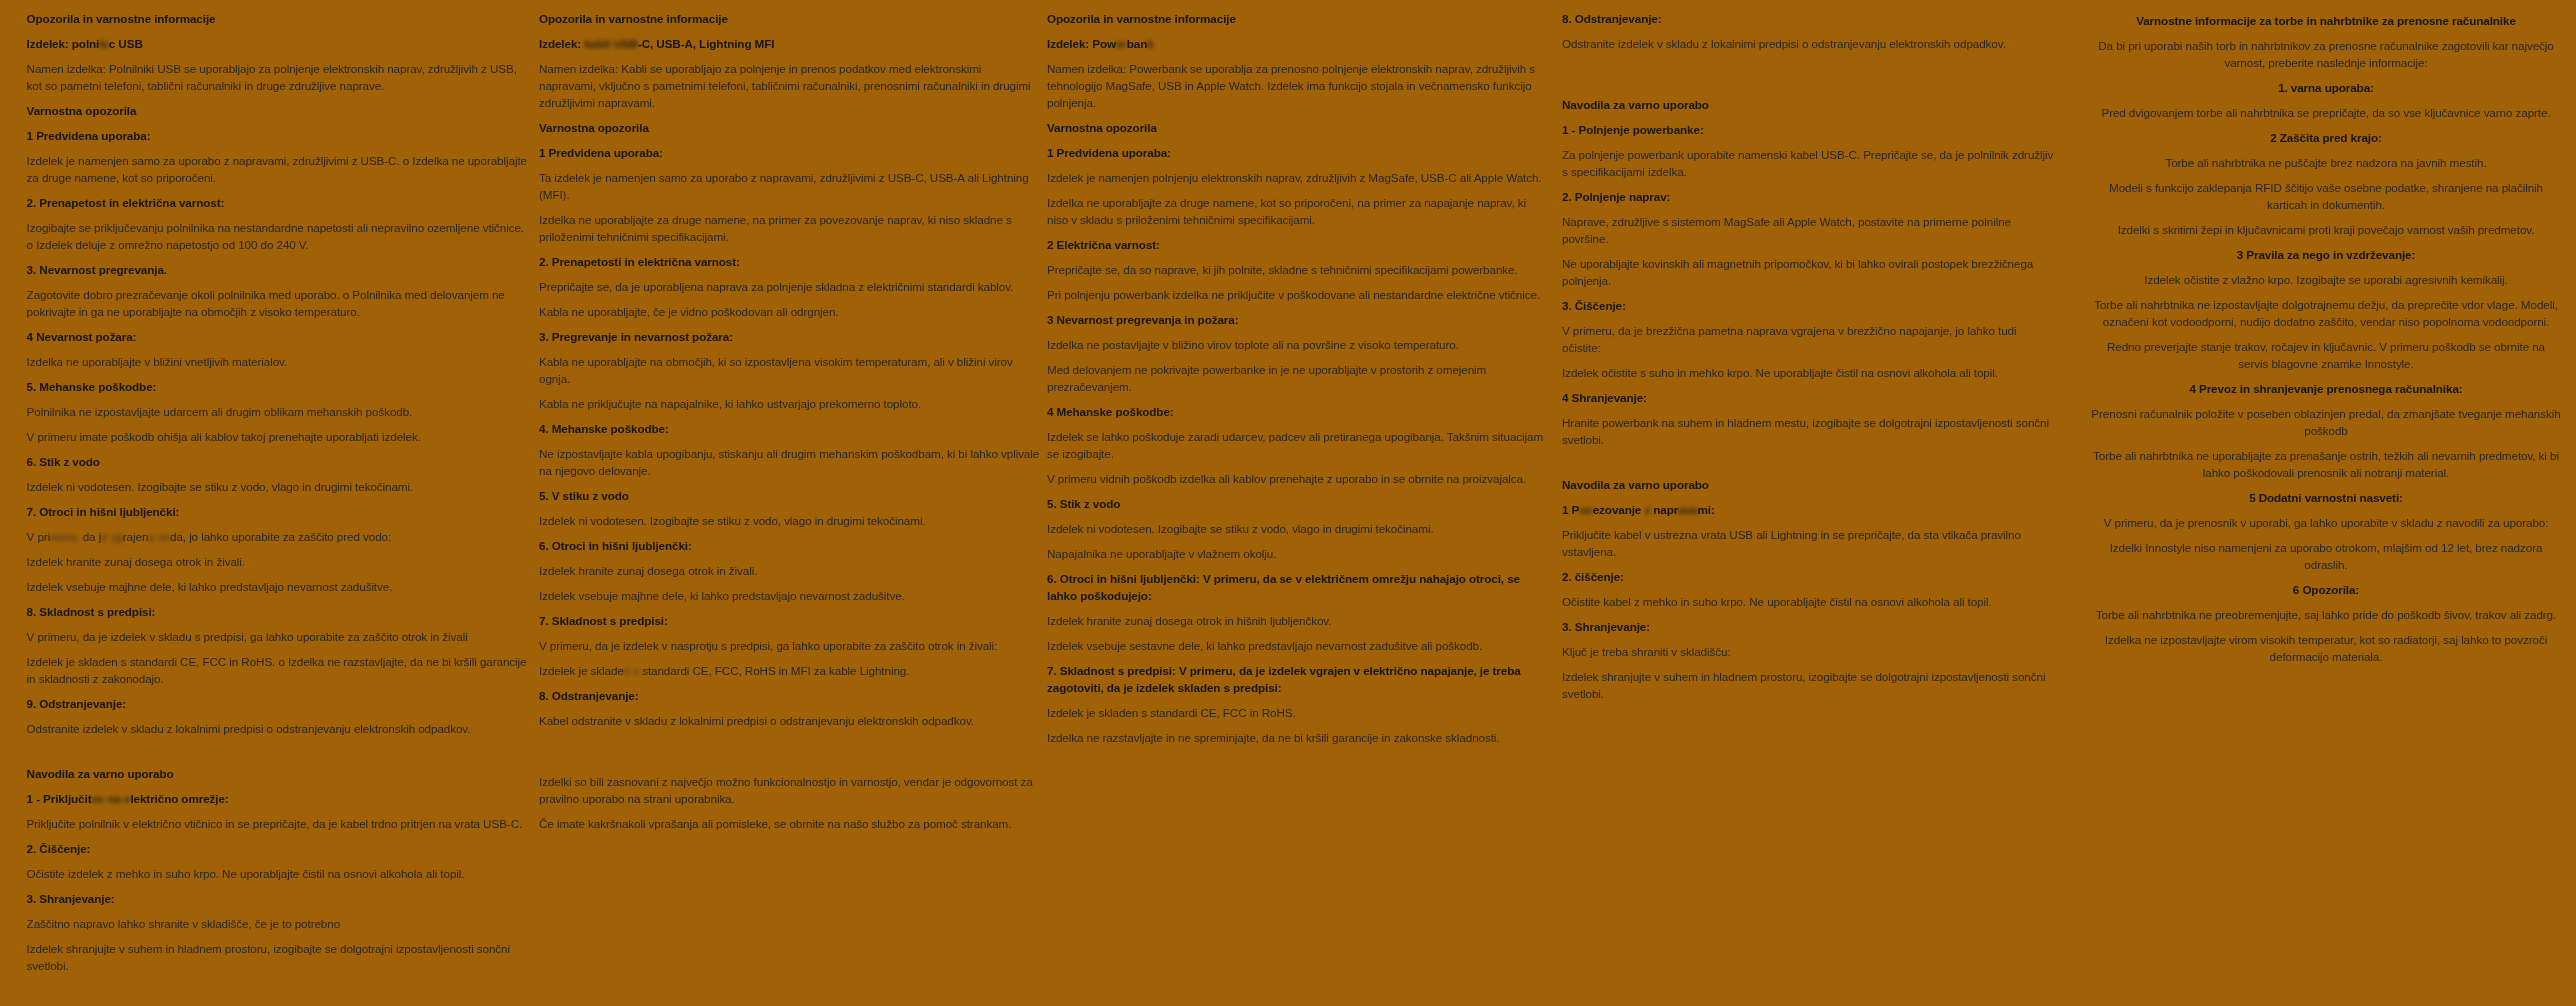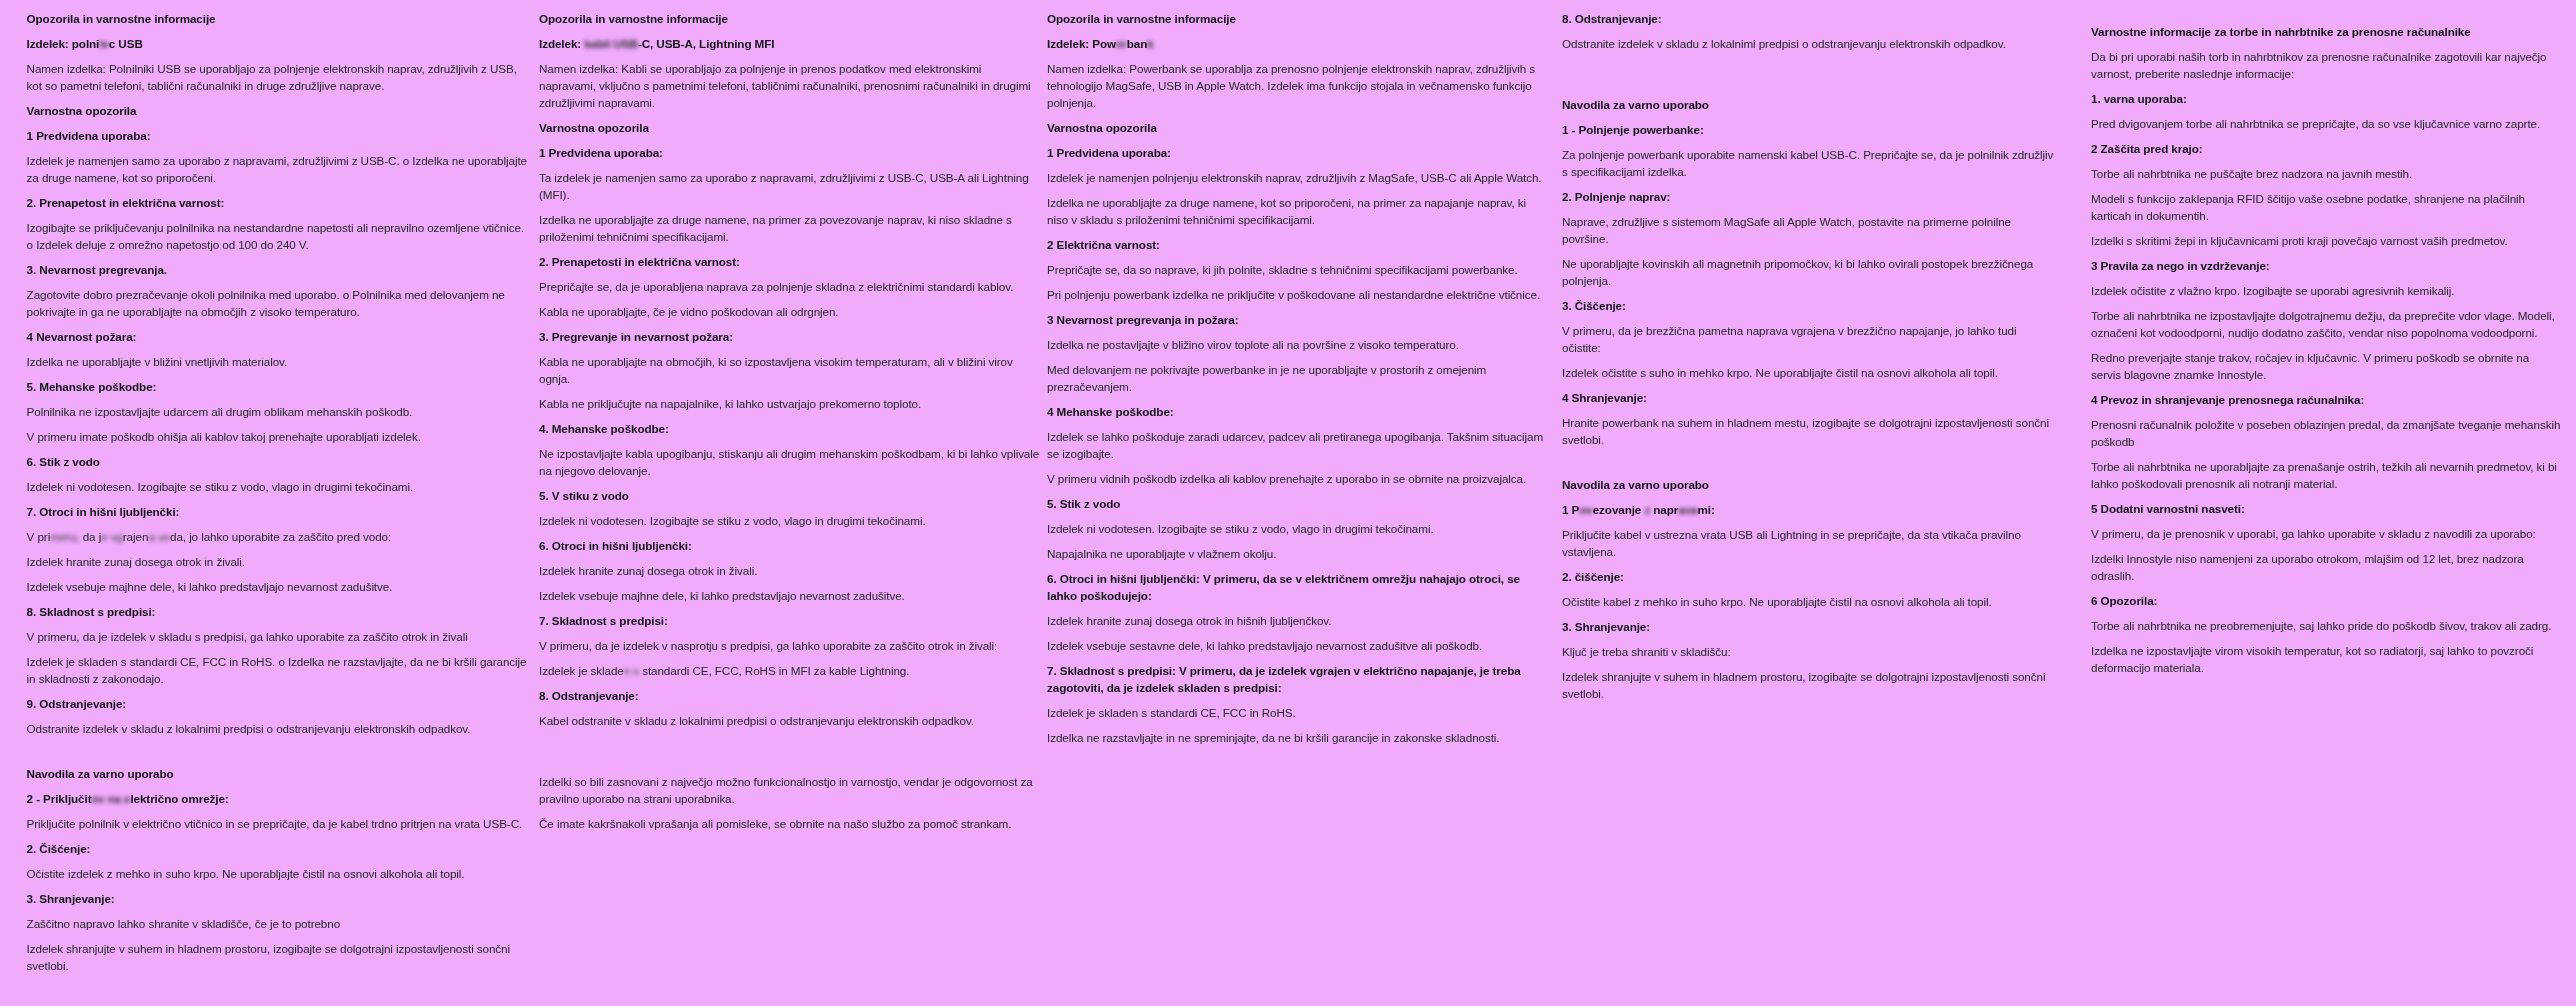--- a/index.html
+++ b/index.html
@@ -1,30 +1,30 @@
 <!DOCTYPE html>
 <html style="font-size:13px"><head>
 <meta charset="utf-8">
 <style>
   html,body{margin:0;padding:0;background:#ffffff;}
   body{
     width:2576px;height:1006px;position:relative;overflow:hidden;
     font-family:"Liberation Sans", sans-serif;
     color:#272727;
   }
-  .page{position:absolute;inset:0;background:#f0abfc;}
+  .page{position:absolute;inset:0;background:#a16207;}
   .col{
     position:absolute;top:9.7px;
     font-size:11.7px;line-height:17px;letter-spacing:-0.1px;
   }
   .col1{left:26.6px;width:501px;}
   .col2{left:539px;width:502px;}
   .col3{left:1047px;width:501px;}
   .col4{left:1562px;width:496px;}
-  .col5{left:2091px;width:470px;top:23px;}
+  .col5{left:2091px;width:470px;top:12px;text-align:center;}
   .hd{font-weight:700;color:#161616;margin:0 0 8px 0;}
   .pg{margin:0 0 8px 0;}
   .gap{width:100%;}
   .bl{filter:blur(1.9px);opacity:.9;}
 </style>
 </head>
 <body>
 
 <div class="page">
   <div>
@@ -50,21 +50,21 @@
         <div class="pg"><span>V pri</span><span class="bl">meru,</span><span> da j</span><span class="bl">e vg</span><span>rajen</span><span class="bl">a vo</span><span>da, jo lahko uporabite za zaščito pred vodo:</span></div>
         <div class="pg">Izdelek hranite zunaj dosega otrok in živali.</div>
         <div class="pg">Izdelek vsebuje majhne dele, ki lahko predstavljajo nevarnost zadušitve.</div>
         <div class="hd">8. Skladnost s predpisi:</div>
         <div class="pg">V primeru, da je izdelek v skladu s predpisi, ga lahko uporabite za zaščito otrok in živali</div>
         <div class="pg">Izdelek je skladen s standardi CE, FCC in RoHS. o Izdelka ne razstavljajte, da ne bi kršili garancije in skladnosti z zakonodajo.</div>
         <div class="hd">9. Odstranjevanje:</div>
         <div class="pg">Odstranite izdelek v skladu z lokalnimi predpisi o odstranjevanju elektronskih odpadkov.</div>
         <div class="gap" style="height: 20px;"></div>
         <div class="hd">Navodila za varno uporabo</div>
-        <div class="hd"><span>2 - Priključit</span><span class="bl">ev na e</span><span>lektrično omrežje:</span></div>
+        <div class="hd"><span>1 - Priključit</span><span class="bl">ev na e</span><span>lektrično omrežje:</span></div>
         <div class="pg">Priključite polnilnik v električno vtičnico in se prepričajte, da je kabel trdno pritrjen na vrata USB-C.</div>
         <div class="hd">2. Čiščenje:</div>
         <div class="pg">Očistite izdelek z mehko in suho krpo. Ne uporabljajte čistil na osnovi alkohola ali topil.</div>
         <div class="hd">3. Shranjevanje:</div>
         <div class="pg">Zaščitno napravo lahko shranite v skladišče, če je to potrebno</div>
         <div class="pg">Izdelek shranjujte v suhem in hladnem prostoru, izogibajte se dolgotrajni izpostavljenosti sončni svetlobi.</div>
       </div>
       <div class="col col2">
         <div class="hd">Opozorila in varnostne informacije</div>
         <div class="hd"><span>Izdelek: </span><span class="bl">kabli USB</span><span>-C, USB-A, Lightning MFI</span></div>

